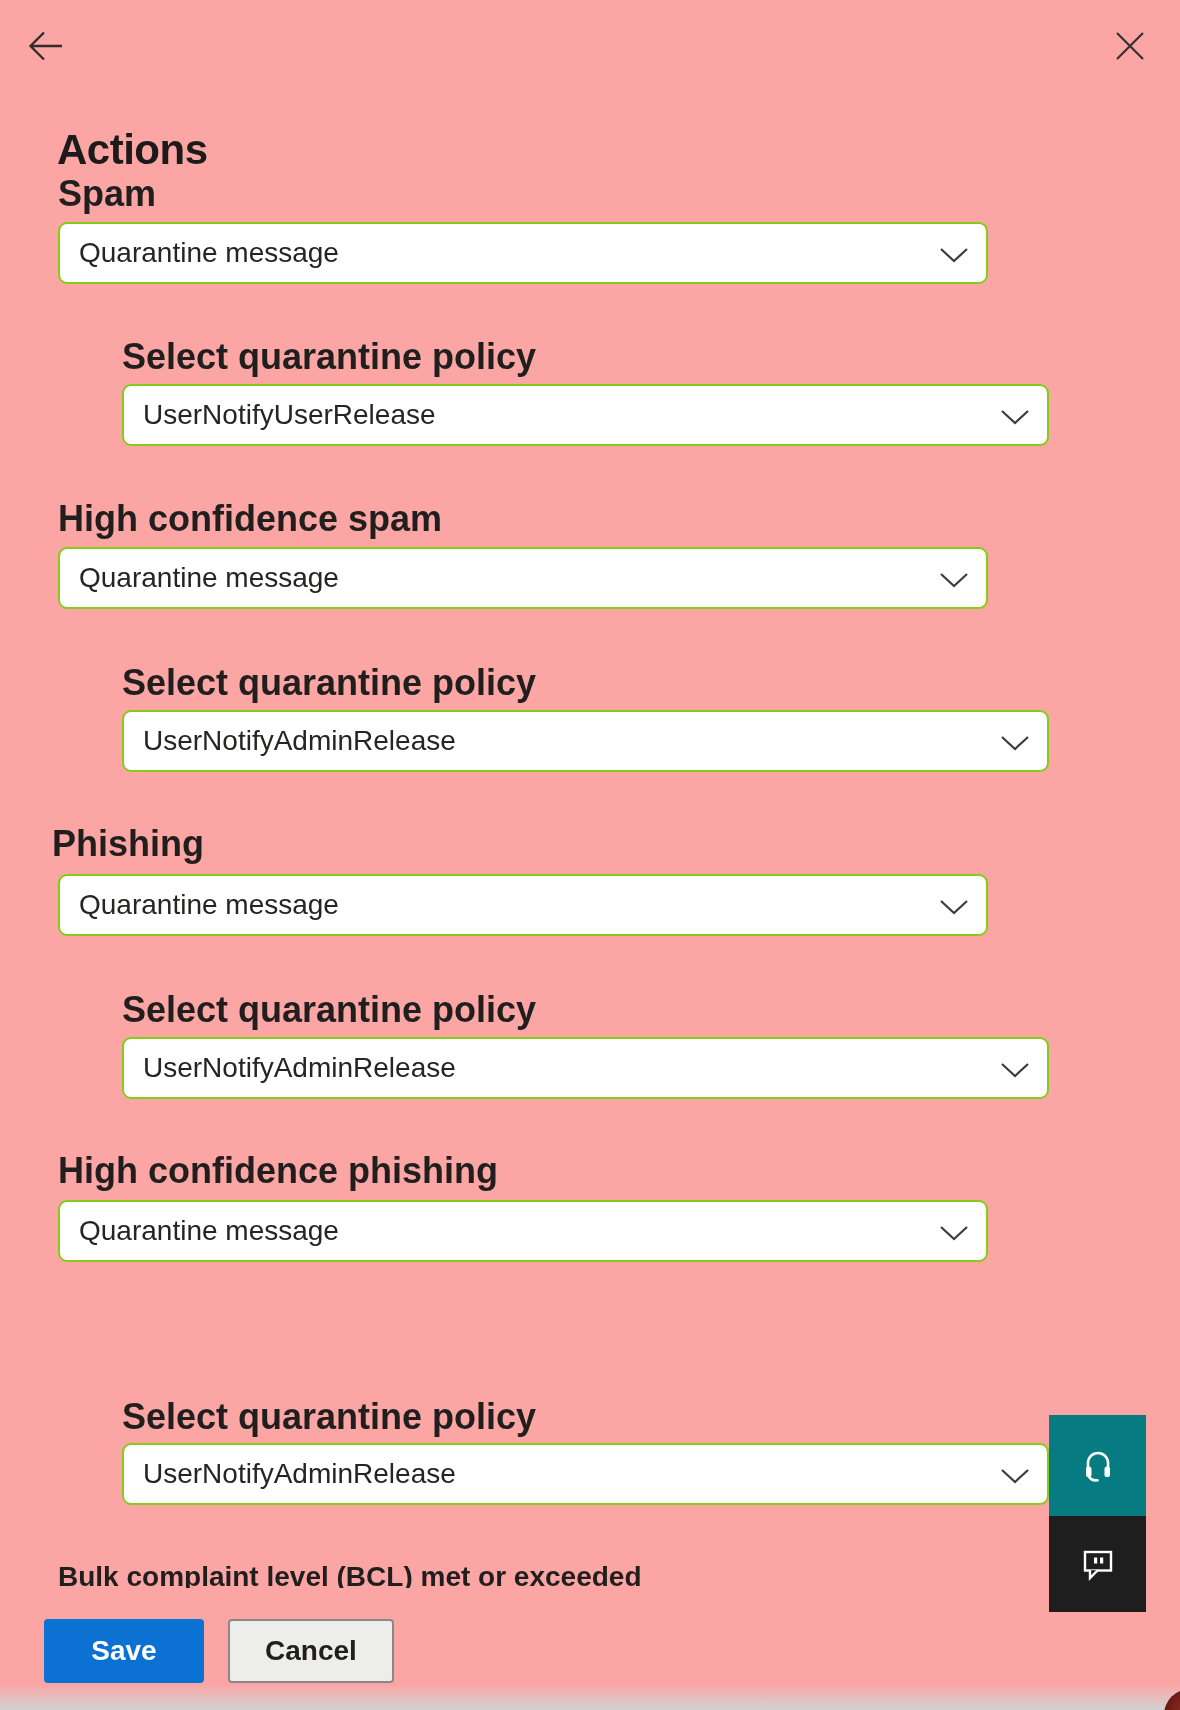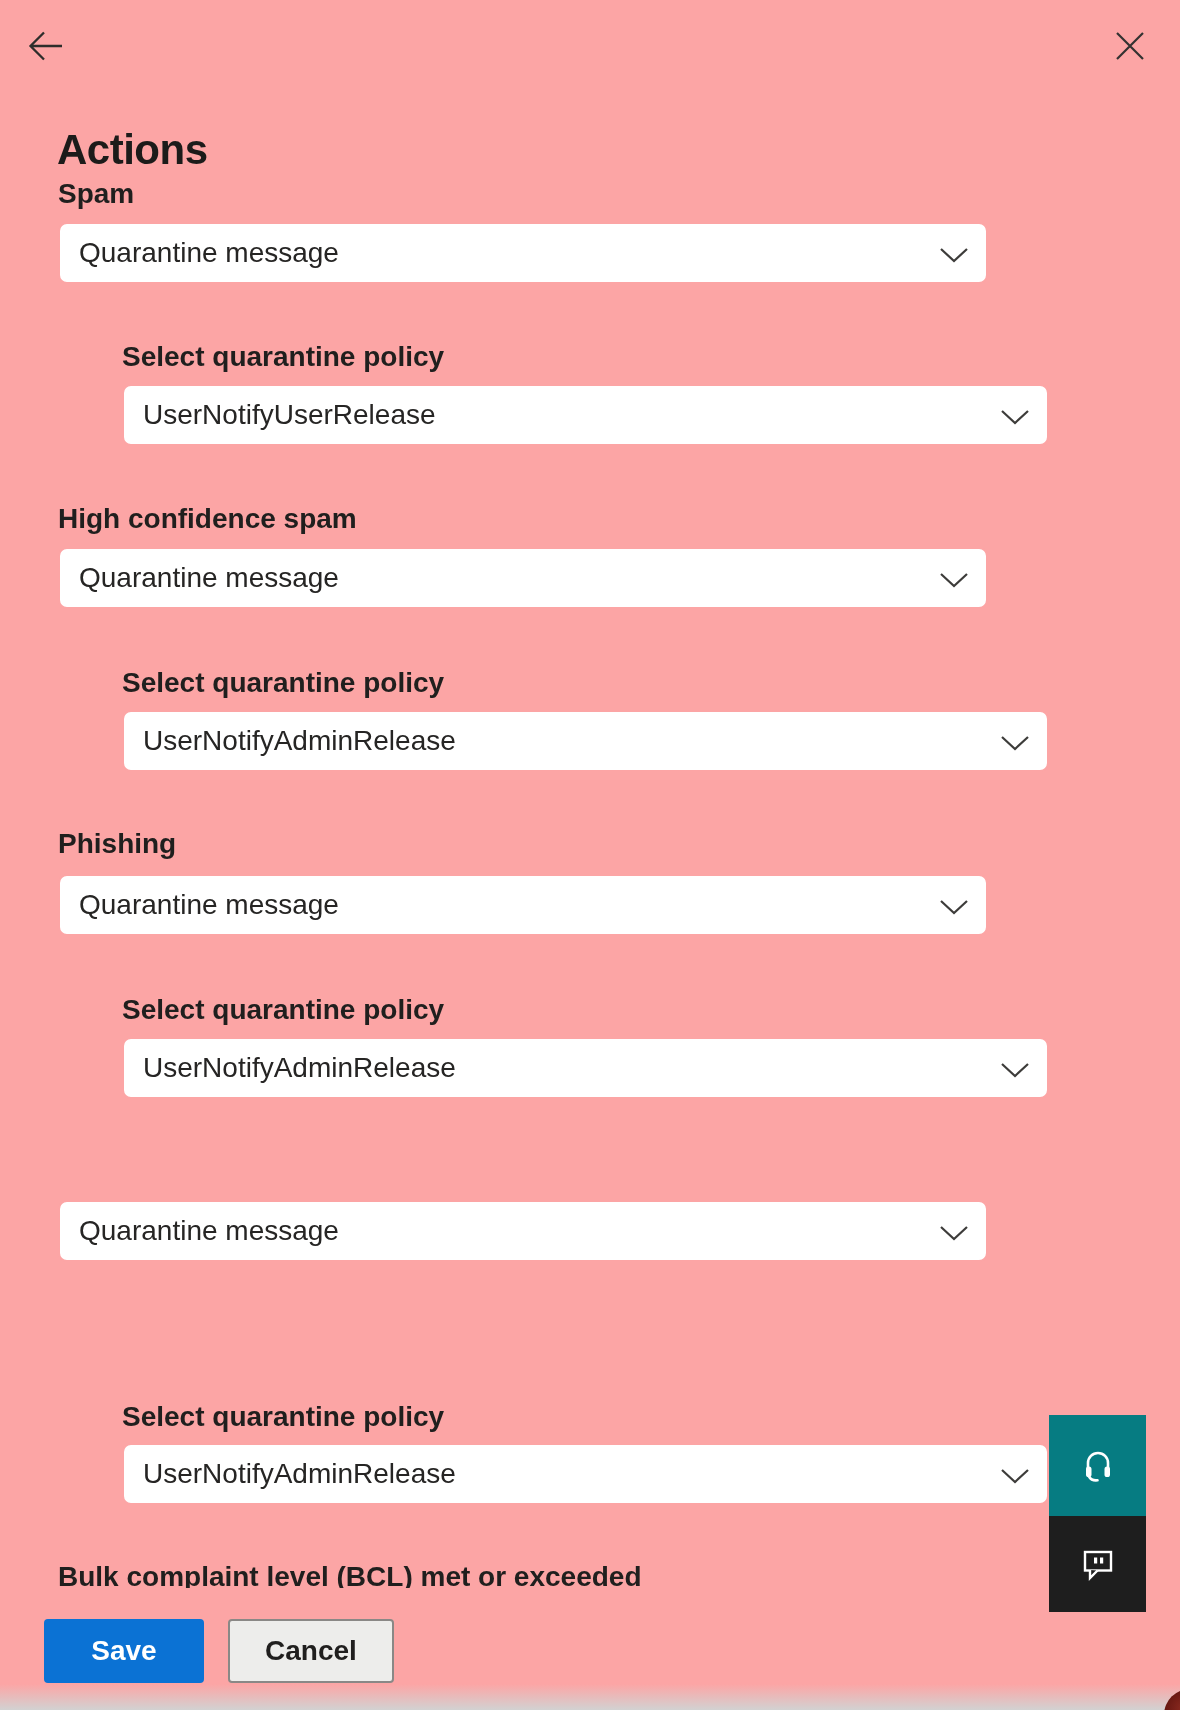--- a/index.html
+++ b/index.html
@@ -9,38 +9,38 @@
     color:#242322;
   }
   .icon-btn{position:absolute;background:none;border:none;padding:0;cursor:pointer;line-height:0;}
   #back-btn{left:24px;top:24px;width:44px;height:44px;}
   #close-btn{left:1112px;top:28px;width:36px;height:36px;}
   .page-title{
     position:absolute;left:57px;top:98px;font-size:42px;font-weight:700;color:#1c1b1a;
     letter-spacing:-0.5px;white-space:nowrap;
   }
   .field-label{
-    position:absolute;font-size:28px;font-weight:600;color:#201f1e;
+    position:absolute;font-size:36px;font-weight:600;color:#201f1e;
     line-height:36px;white-space:nowrap;
   }
   .combo{
     position:absolute;height:62px;box-sizing:border-box;background:#fff;
-    border:2px solid #fca5a5;border-radius:9px;cursor:pointer;
+    border:2px solid #84cc16;border-radius:9px;cursor:pointer;
   }
   .combo .val{
     position:absolute;left:19px;top:0;height:58px;line-height:58px;
     font-size:28px;color:#262524;white-space:nowrap;
   }
   .combo .chev{position:absolute;right:17px;top:23px;}
   
   #lbl0{left:58px;top:176px;}  #box0{left:58px;top:222px;width:930px;}
   #lbl1{left:122px;top:339px;} #box1{left:122px;top:384px;width:927px;}
   #lbl2{left:58px;top:501px;}  #box2{left:58px;top:547px;width:930px;}
   #lbl3{left:122px;top:665px;} #box3{left:122px;top:710px;width:927px;}
-  #lbl4{left:58px;top:826px;}  #box4{left:58px;top:874px;width:930px;}
+  #lbl4{left:52px;top:826px;}  #box4{left:58px;top:874px;width:930px;}
   #lbl5{left:122px;top:992px;} #box5{left:122px;top:1037px;width:927px;}
   #lbl6{left:58px;top:1153px;} #box6{left:58px;top:1200px;width:930px;}
   #lbl7{left:122px;top:1399px;}#box7{left:122px;top:1443px;width:927px;}
   .note{
     position:absolute;left:58px;top:1308px;width:1110px;
     font-size:26px;line-height:34px;color:#262421;
   }
   .clipped-label{
     position:absolute;left:58px;top:1560px;height:28px;overflow:hidden;
     font-size:28px;font-weight:600;line-height:33px;color:#201f1e;white-space:nowrap;
@@ -140,20 +140,21 @@
   <div class="field-label" id="lbl5">Select quarantine policy</div>
   <div class="combo" id="box5">
     <span class="val">UserNotifyAdminRelease</span>
     <span class="chev">
       <svg width="30" height="16" viewBox="0 0 30 16" fill="none">
           <path d="M2 2 L15 14 L28 2" stroke="#3d3c3a" stroke-width="2.2" fill="none"></path>
         </svg>
     </span>
   </div>
 
+  <div class="field-label" id="lbl6">High confidence phishing</div>
   <div class="combo" id="box6">
     <span class="val">Quarantine message</span>
     <span class="chev">
       <svg width="30" height="16" viewBox="0 0 30 16" fill="none">
           <path d="M2 2 L15 14 L28 2" stroke="#3d3c3a" stroke-width="2.2" fill="none"></path>
         </svg>
     </span>
   </div>
 
 

